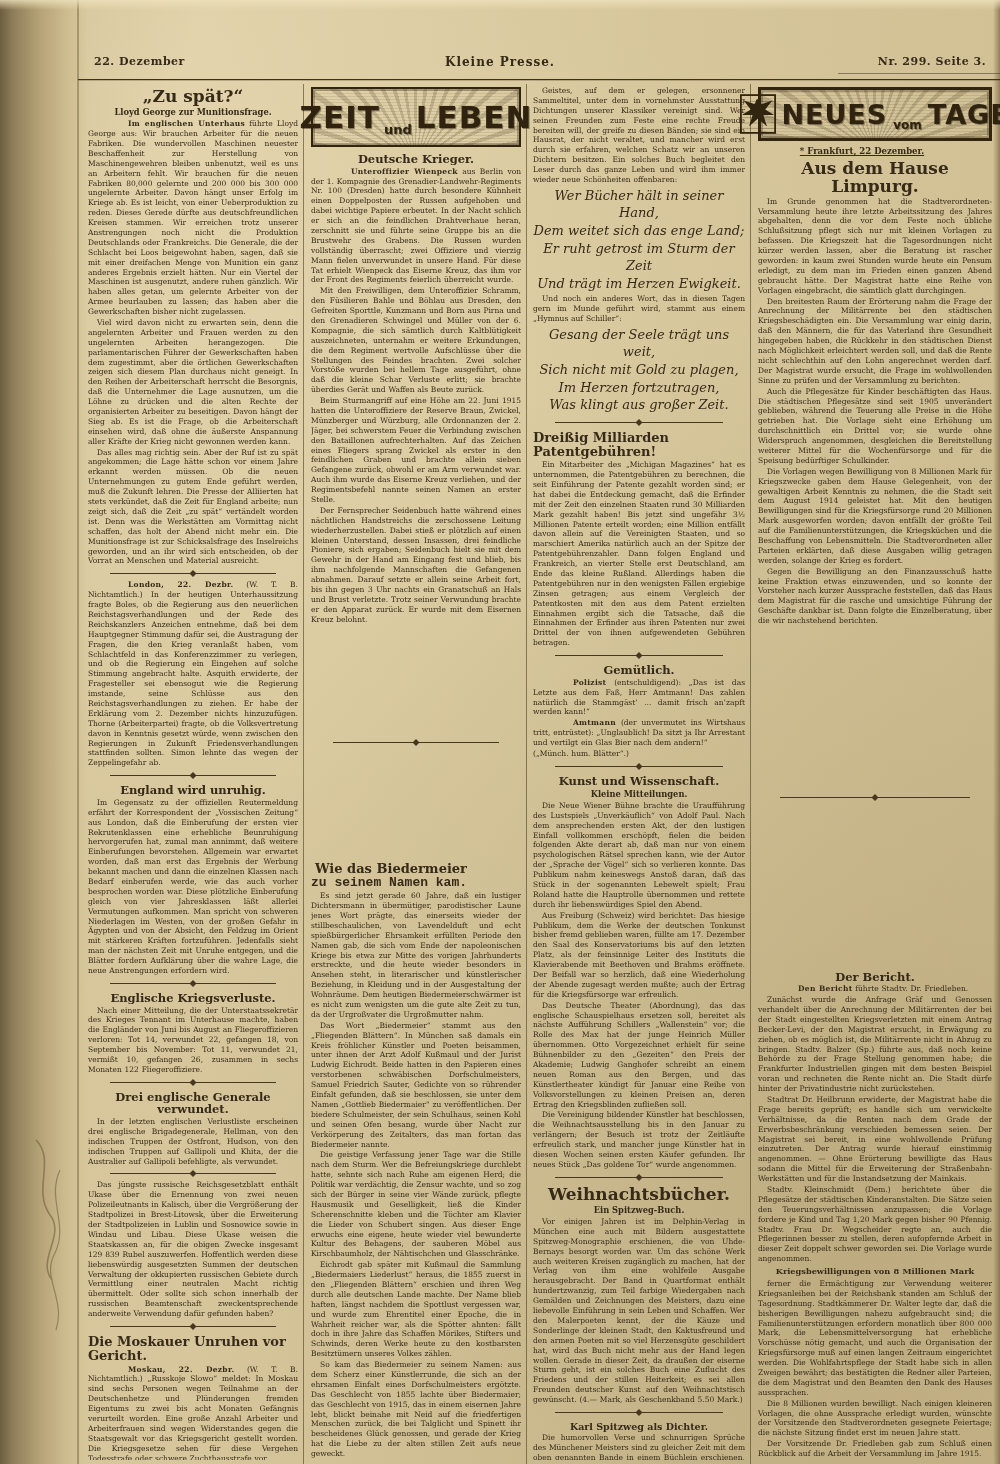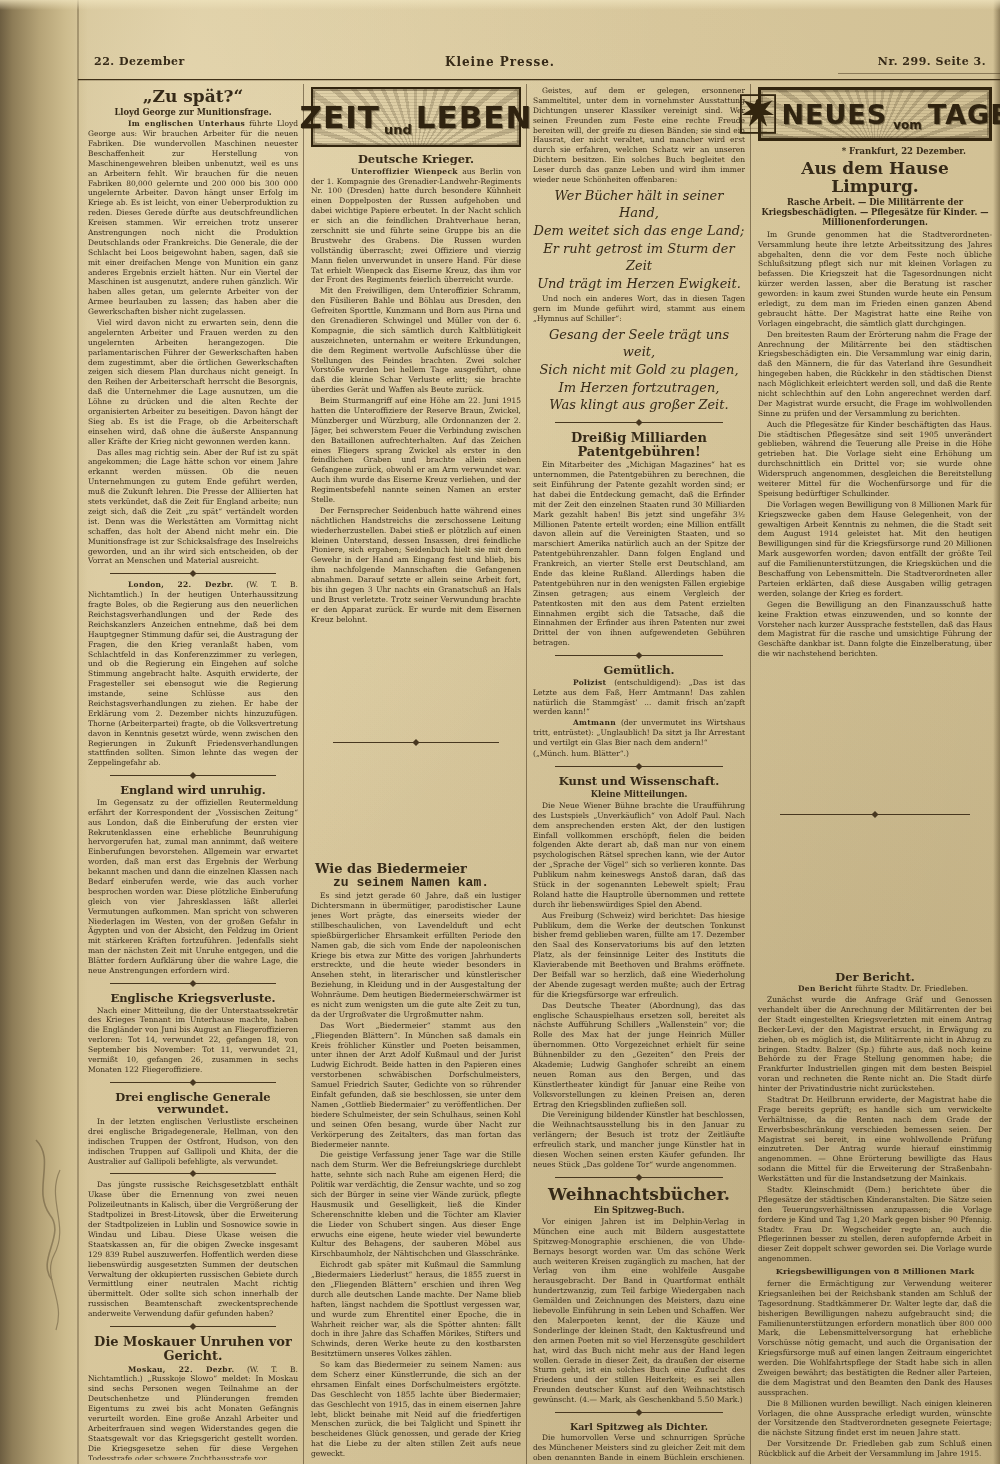--- a/index.html
+++ b/index.html
@@ -42,25 +42,25 @@
       repeating-conic-gradient(from -90deg at 50% 130%, rgba(50,37,15,.18) 0deg 3deg, transparent 3deg 8deg);}
   .banner .bw{font-family:"DejaVu Sans",sans-serif;font-weight:bold;color:#2f2310;
     text-shadow:1px 1px 0 rgba(40,28,8,.45);line-height:1;}
   .zeit{height:56px;gap:3px;}
   .zeit .bw1,.zeit .bw3{font-size:31px;letter-spacing:1px;}
   .zeit .bw2{font-size:13px;align-self:flex-end;margin:0 1px 9px;}
   .neues{height:48px;gap:5px;border-width:3px;padding:0 4px;}
   .neues .bw1,.neues .bw3{font-size:27px;letter-spacing:1px;}
   .neues .bw2{font-size:12px;align-self:flex-end;margin:0 1px 7px;}
   .emblem{width:36px;height:40px;flex:none;}
-  .dateline{flex:none;font-size:8.5px;font-weight:bold;text-align:right;padding-right:26px;margin:1px 0 2px;}
+  .dateline{flex:none;font-size:8.5px;font-weight:bold;text-align:center;padding-right:26px;margin:1px 0 2px;text-decoration:underline;}
 
   .article{flex:none;}
   .h-xl{font-size:17px;font-weight:bold;text-align:center;margin:2px 0 1px;line-height:1.05;}
-  .h-lg{font-size:13px;font-weight:bold;text-align:center;margin:2px 0 1px;line-height:1.1;}
+  .h-lg{font-size:13px;font-weight:bold;text-align:left;margin:2px 0 1px;line-height:1.1;}
   .h-md{font-size:11.5px;font-weight:bold;text-align:center;margin:2px 0 1px;line-height:1.1;}
   .h-sm{font-size:9.5px;font-weight:bold;text-align:center;margin:2px 0 1px;}
   .split-1{text-align:left;padding-left:4px;}
   .split-2{padding-right:10px;margin-top:-1px;font-family:Liberation Mono, monospace;}
   .subtitle{font-size:8.3px;font-weight:bold;text-align:center;margin:0 0 2px;line-height:1.25;}
   .article p{font-size:7.5px;line-height:1.32;text-align:justify;text-indent:9px;
     margin:0 0 1px;word-spacing:.4px;}
   .article p b{letter-spacing:.3px;margin-left:31px;}
   .verse{font-size:13px;font-style:italic;text-align:center;line-height:1.35;margin:2px 0;}
   .center-bold{text-align:center !important;text-indent:0 !important;font-weight:bold;font-size:8.2px !important;margin:2px 0 !important;}
@@ -228,21 +228,20 @@
         </svg>
       </span>
       <span class="bw bw1">NEUES</span>
       <span class="bw bw2">vom</span>
       <span class="bw bw3">TAGE</span>
     </div>
     <div class="dateline">* Frankfurt, 22 Dezember.</div>
     <div class="articles">
         <article class="article">
           <div class="h-xl">Aus dem Hause Limpurg.</div>
-          <div class="subtitle">Rasche Arbeit. — Die Militärrente der Kriegsbeschädigten. — Pflegesätze für Kinder. — Millionenforderungen.</div>
           <p>Im Grunde genommen hat die Stadtverordneten-Versammlung heute ihre letzte Arbeitssitzung des Jahres abgehalten, denn die vor dem Feste noch übliche Schlußsitzung pflegt sich nur mit kleinen Vorlagen zu befassen. Die Kriegszeit hat die Tagesordnungen nicht kürzer werden lassen, aber die Beratung ist rascher geworden: in kaum zwei Stunden wurde heute ein Pensum erledigt, zu dem man im Frieden einen ganzen Abend gebraucht hätte. Der Magistrat hatte eine Reihe von Vorlagen eingebracht, die sämtlich glatt durchgingen.</p>
           <p>Den breitesten Raum der Erörterung nahm die Frage der Anrechnung der Militärrente bei den städtischen Kriegsbeschädigten ein. Die Versammlung war einig darin, daß den Männern, die für das Vaterland ihre Gesundheit hingegeben haben, die Rückkehr in den städtischen Dienst nach Möglichkeit erleichtert werden soll, und daß die Rente nicht schlechthin auf den Lohn angerechnet werden darf. Der Magistrat wurde ersucht, die Frage im wohlwollenden Sinne zu prüfen und der Versammlung zu berichten.</p>
           <p>Auch die Pflegesätze für Kinder beschäftigten das Haus. Die städtischen Pflegesätze sind seit 1905 unverändert geblieben, während die Teuerung alle Preise in die Höhe getrieben hat. Die Vorlage sieht eine Erhöhung um durchschnittlich ein Drittel vor; sie wurde ohne Widerspruch angenommen, desgleichen die Bereitstellung weiterer Mittel für die Wochenfürsorge und für die Speisung bedürftiger Schulkinder.</p>
           <p>Die Vorlagen wegen Bewilligung von 8 Millionen Mark für Kriegszwecke gaben dem Hause Gelegenheit, von der gewaltigen Arbeit Kenntnis zu nehmen, die die Stadt seit dem August 1914 geleistet hat. Mit den heutigen Bewilligungen sind für die Kriegsfürsorge rund 20 Millionen Mark ausgeworfen worden; davon entfällt der größte Teil auf die Familienunterstützungen, die Kriegsküchen und die Beschaffung von Lebensmitteln. Die Stadtverordneten aller Parteien erklärten, daß diese Ausgaben willig getragen werden, solange der Krieg es fordert.</p>
           <p>Gegen die Bewilligung an den Finanzausschuß hatte keine Fraktion etwas einzuwenden, und so konnte der Vorsteher nach kurzer Aussprache feststellen, daß das Haus dem Magistrat für die rasche und umsichtige Führung der Geschäfte dankbar ist. Dann folgte die Einzelberatung, über die wir nachstehend berichten.</p>
         </article>
         <div class="divider"></div>
         <article class="article">
           <div class="h-md">Der Bericht.</div>
           <p><b>Den Bericht</b> führte Stadtv. Dr. Friedleben.</p>

